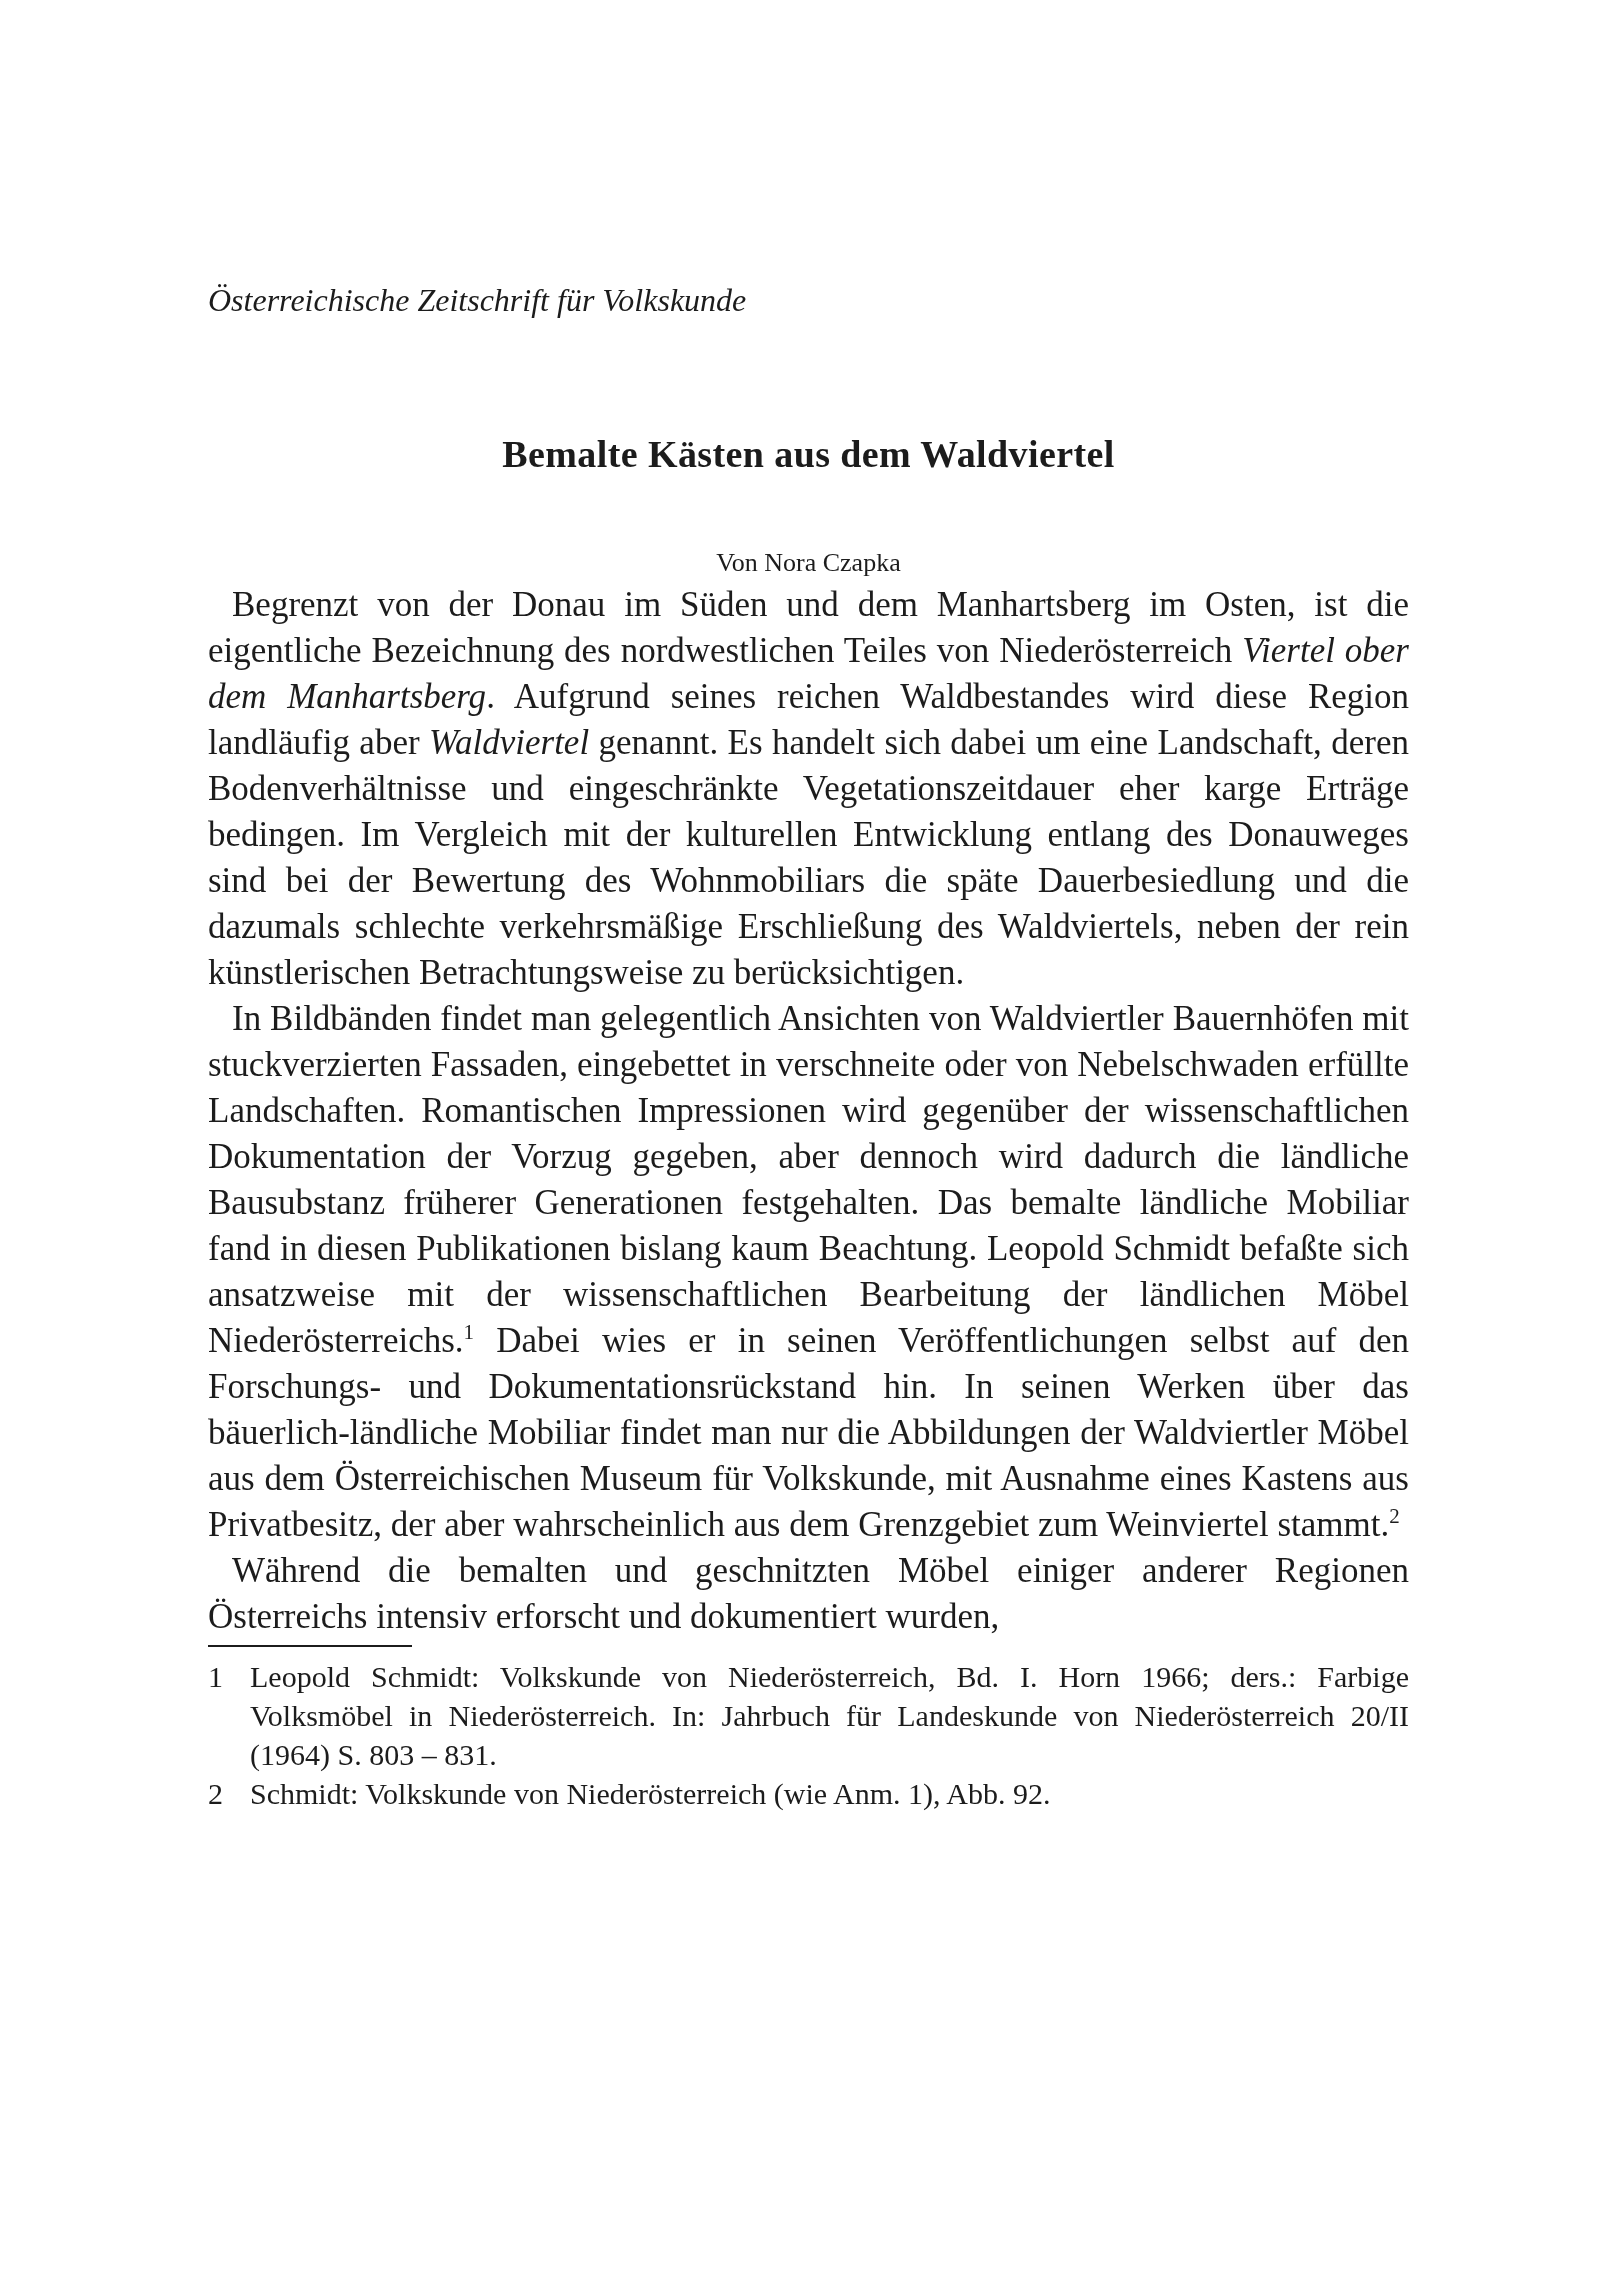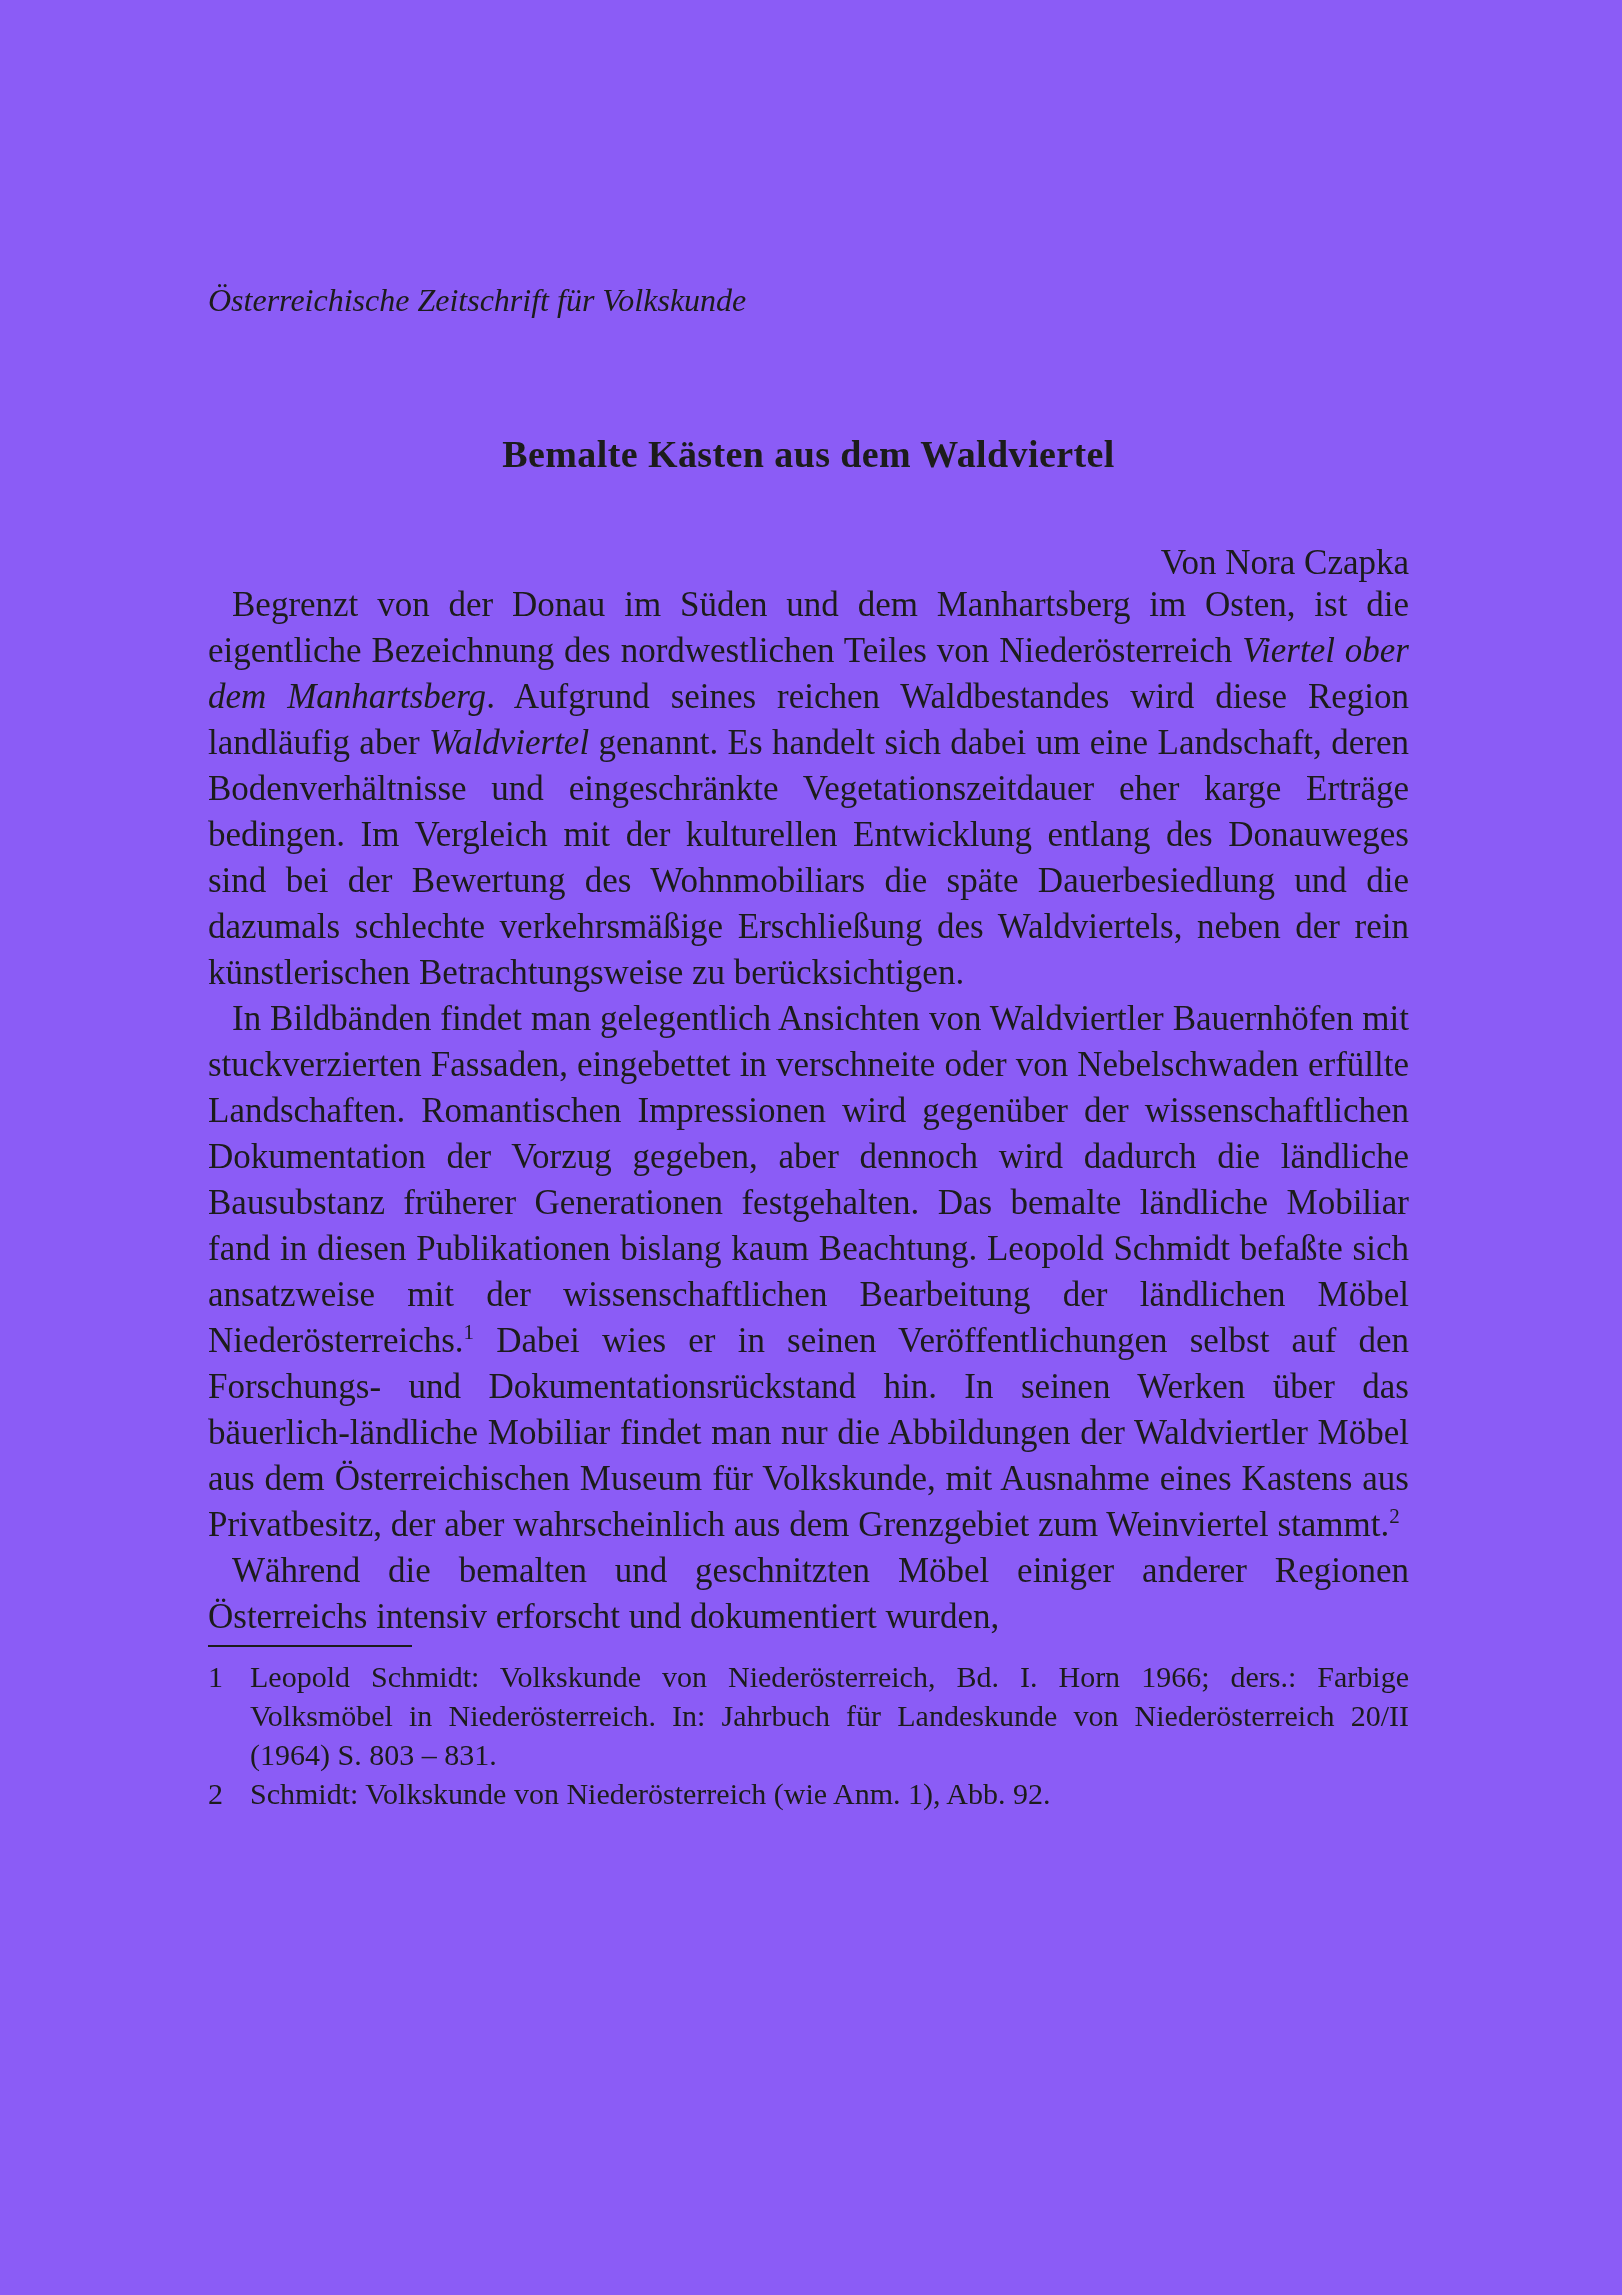--- a/index.html
+++ b/index.html
@@ -5,21 +5,21 @@
   html, body {
     margin: 0;
     padding: 0;
     background: #e8e8e8;
   }
   .page {
     position: relative;
     width: 1623px;
     height: 2295px;
     margin: 0 auto;
-    background: #8b5cf6;
+    background: #ffffff;
     box-sizing: border-box;
     padding: 282px 214px 0 208px;
     font-family: "Liberation Serif", "DejaVu Serif", serif;
     color: #1c1c1c;
   }
   .header-line {
     display: flex;
     justify-content: space-between;
     align-items: baseline;
     font-style: italic;
@@ -28,22 +28,22 @@
   }
   .title {
     text-align: center;
     font-size: 38px;
     font-weight: bold;
     letter-spacing: 0.4px;
     margin: 114px 0 10px 0;
     line-height: 42px;
   }
   .author {
-    text-align: right;
-    font-size: 35px;
+    text-align: center;
+    font-size: 26px;
     margin-top: 68px;
     line-height: 39px;
   }
   .body-text {
     font-size: 35px;
     line-height: 46px;
     text-align: justify;
   }
   .body-text p {
     margin: 0;

